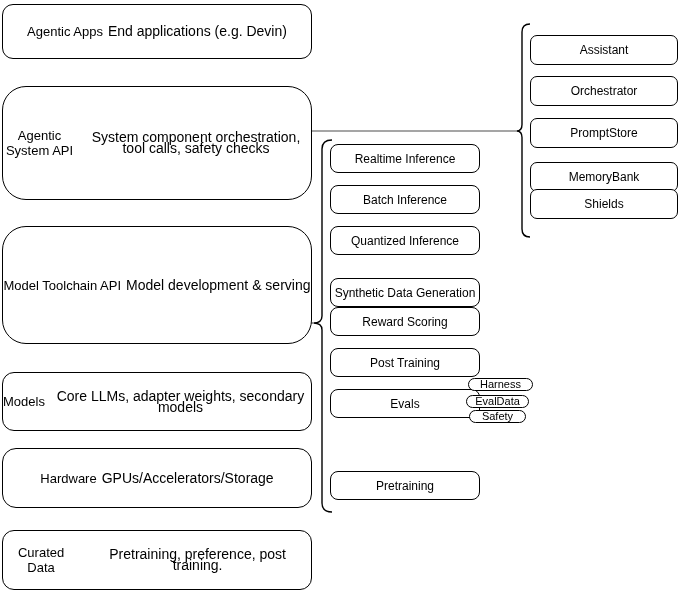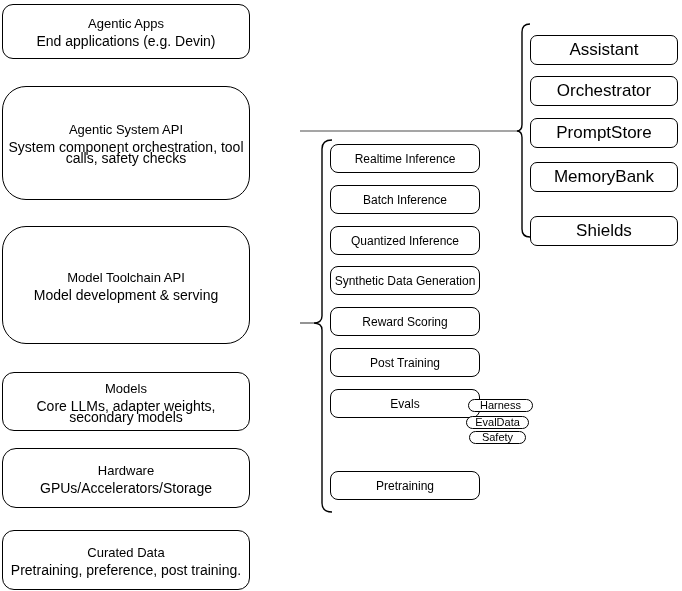--- a/index.html
+++ b/index.html
@@ -8,54 +8,54 @@
     width:682px;height:591px;
     background:#ffffff;
     font-family:"Liberation Sans", sans-serif;
     color:#000;
     overflow:hidden;
   }
   #wires{position:absolute;left:0;top:0;width:682px;height:591px;z-index:0;}
 
   
   .lbox{
-    position:absolute;left:2px;width:248px;
+    position:absolute;left:2px;width:310px;
     border:1.5px solid #000;border-radius:12px;background:#fff;
     box-sizing:border-box;
-    display:flex;flex-direction:column;align-items:center;justify-content:center;
+    display:flex;flex-direction:row;align-items:center;justify-content:center;
     gap:5px;text-align:center;z-index:1;
   }
   .lbox .ltitle{font-size:13px;line-height:15px;}
   .lbox .lsub{font-size:14px;line-height:11px;}
 
   
   .mbox{
     position:absolute;left:330px;width:150px;height:29px;
     border:1.5px solid #000;border-radius:8px;background:#fff;
     box-sizing:border-box;
     display:flex;align-items:center;justify-content:center;
     font-size:12px;text-align:center;z-index:1;
   }
 
   
   .rbox{
     position:absolute;left:530px;width:148px;height:30px;
     border:1.5px solid #000;border-radius:7px;background:#fff;
     box-sizing:border-box;
     display:flex;align-items:center;justify-content:center;
-    font-size:17px;text-align:center;z-index:1;
+    font-size:12px;text-align:center;z-index:1;
   }
 
   
   .pill{
     position:absolute;
     border:1.5px solid #000;border-radius:999px;background:#fff;
     box-sizing:border-box;
     display:flex;align-items:center;justify-content:center;
-    font-size:11px;line-height:11px;z-index:2;margin-top:21px;
+    font-size:11px;line-height:11px;z-index:2;
   }
 </style>
 </head>
 <body>
 
 <div id="canvas">
 
   <svg id="wires" viewBox="0 0 682 591" xmlns="http://www.w3.org/2000/svg">
 
     <line x1="300" y1="131" x2="516" y2="131" stroke="#4d4d4d" stroke-width="1.2"></line>
@@ -93,29 +93,29 @@
   </div>
 
   <div class="lbox" style="top:530px;height:60px;border-radius:12px">
     <div class="ltitle">Curated Data</div>
     <div class="lsub">Pretraining, preference, post training.</div>
   </div>
 
   <div class="mbox" style="top:144px">Realtime Inference</div>
   <div class="mbox" style="top:185px">Batch Inference</div>
   <div class="mbox" style="top:226px">Quantized Inference</div>
-  <div class="mbox" style="top:266px">Synthetic Data Generation</div>
+  <div class="mbox" style="top:278px">Synthetic Data Generation</div>
   <div class="mbox" style="top:307px">Reward Scoring</div>
   <div class="mbox" style="top:348px">Post Training</div>
   <div class="mbox" style="top:389px">Evals</div>
   <div class="mbox" style="top:471px">Pretraining</div>
 
   <div class="pill" style="left:468px;top:378px;width:65px;height:13px">Harness</div>
   <div class="pill" style="left:466px;top:395px;width:63px;height:13px">EvalData</div>
   <div class="pill" style="left:469px;top:410px;width:57px;height:13px">Safety</div>
 
   <div class="rbox" style="top:35px">Assistant</div>
   <div class="rbox" style="top:76px">Orchestrator</div>
   <div class="rbox" style="top:118px">PromptStore</div>
   <div class="rbox" style="top:162px">MemoryBank</div>
-  <div class="rbox" style="top:216px">Shields</div>
+  <div class="rbox" style="top:189px">Shields</div>
 
 </div>
 
 </body></html>

